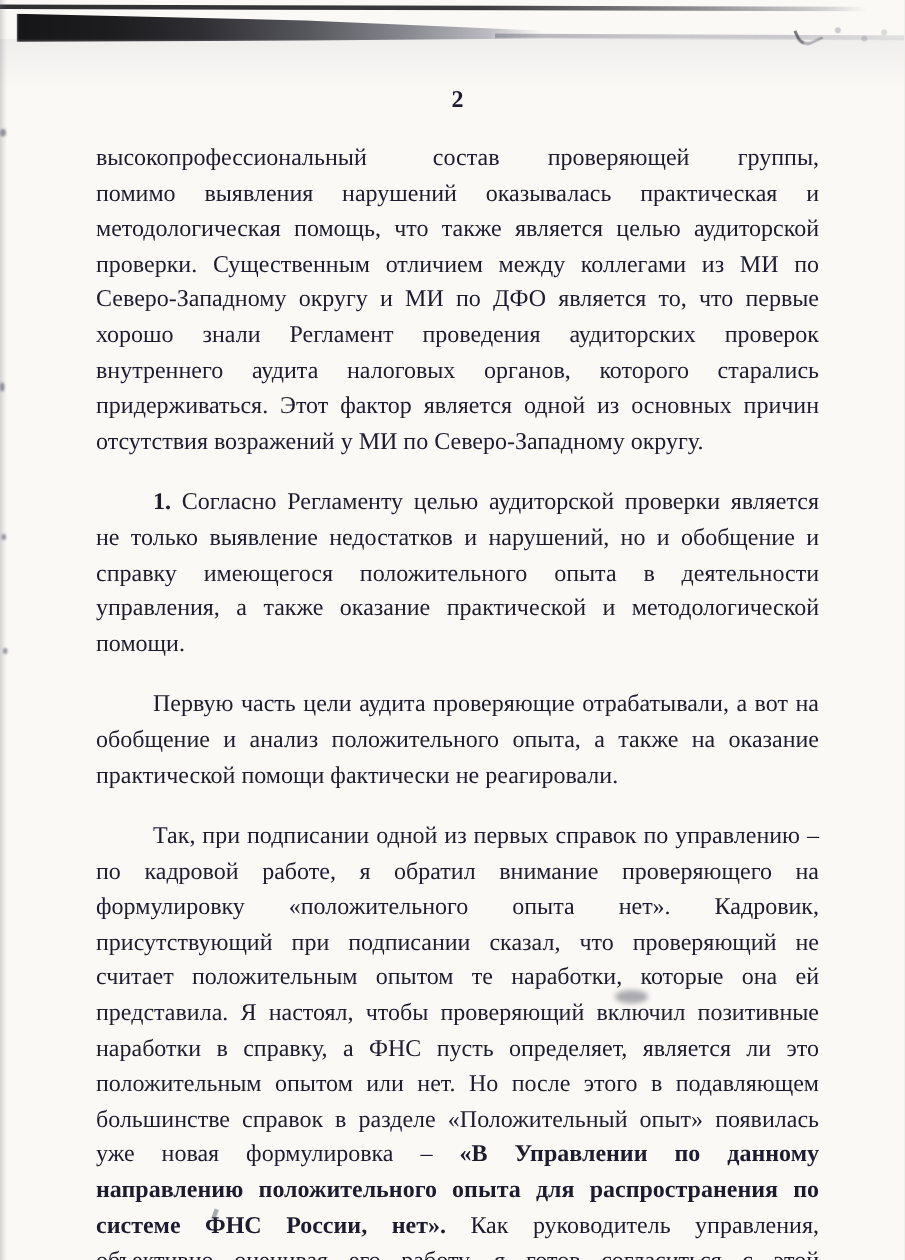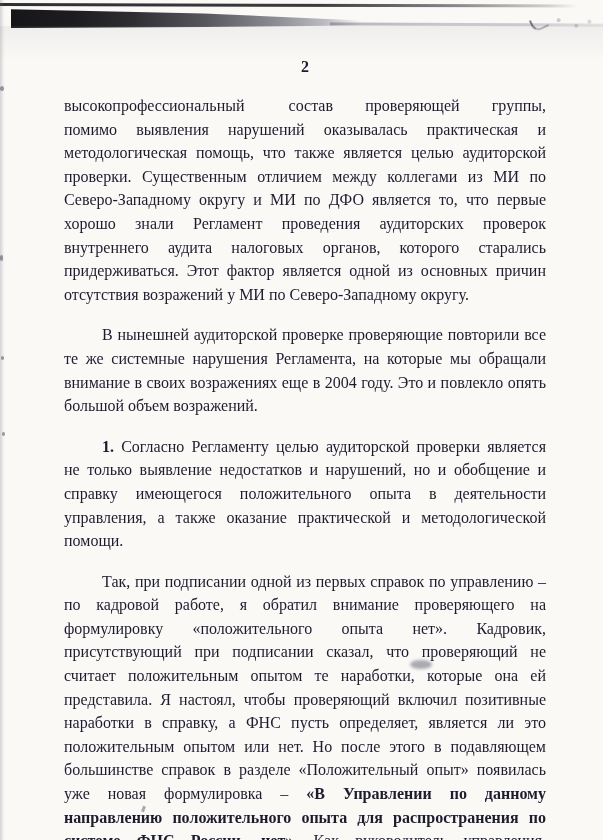--- a/index.html
+++ b/index.html
@@ -146,18 +146,18 @@
   <div class="art-speck speck1"></div>
   <div class="art-speck speck2"></div>
   <div class="art-speck speck3"></div>
   <div class="art-speck speck4"></div>
   <div class="art-midsmudge"></div>
   <div class="art-tickmark"></div>
 
   <div class="page-number">2</div>
   <div class="body-text">
       <p><span>высокопрофессиональный</span><span class="gap"></span><span>состав проверяющей группы, помимо выявления нарушений оказывалась практическая и методологическая помощь, что также является целью аудиторской проверки. Существенным отличием между коллегами из МИ по Северо-Западному округу и МИ по ДФО является то, что первые хорошо знали Регламент проведения аудиторских проверок внутреннего аудита налоговых органов, которого старались придерживаться. Этот фактор является одной из основных причин отсутствия возражений у МИ по Северо-Западному округу.</span></p>
-      <p class="indent"><span>В нынешней аудиторской проверке проверяющие повторили все те же системные нарушения Регламента, на которые мы обращали внимание в своих возражениях еще в 2004 году. Это и повлекло опять большой объем возражений.</span></p>
       <p class="indent"><span class="seg-bold">1.</span><span> Согласно Регламенту целью аудиторской проверки является не только выявление недостатков и нарушений, но и обобщение и справку имеющегося положительного опыта в деятельности управления, а также оказание практической и методологической помощи.</span></p>
+      <p class="indent"><span>Первую часть цели аудита проверяющие отрабатывали, а вот на обобщение и анализ положительного опыта, а также на оказание практической помощи фактически не реагировали.</span></p>
       <p class="indent"><span>Так, при подписании одной из первых справок по управлению – по кадровой работе, я обратил внимание проверяющего на формулировку «положительного опыта нет». Кадровик, присутствующий при подписании сказал, что проверяющий не считает положительным опытом те наработки, которые она ей представила. Я настоял, чтобы проверяющий включил позитивные наработки в справку, а ФНС пусть определяет, является ли это положительным опытом или нет. Но после этого в подавляющем большинстве справок в разделе «Положительный опыт» появилась уже новая формулировка – </span><span class="seg-bold">«В Управлении по данному направлению положительного опыта для распространения по системе ФНС России, нет».</span><span> Как руководитель управления, объективно оценивая его работу, я готов согласиться с этой формулировкой. Но ни в Регламенте, ни в программе проверки такой формулировки нет. Есть или </span></p>
     </div>
 
 </div>
 
 </body></html>

